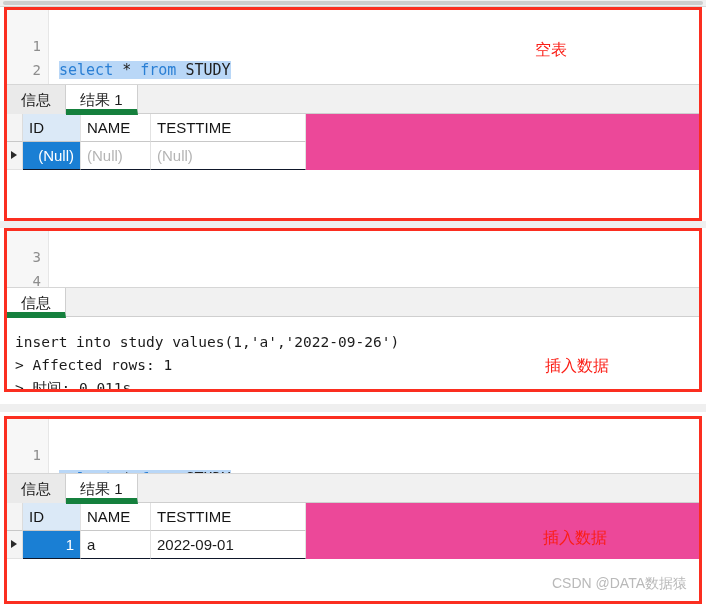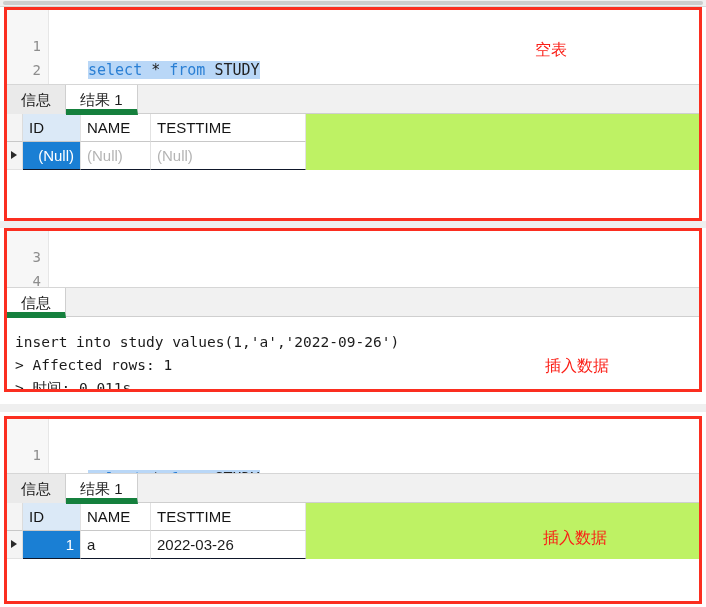--- a/index.html
+++ b/index.html
@@ -95,21 +95,21 @@
     line-height: 24px;
   }
   .code {
     position: absolute;
     left: 52px;
     font-family: "DejaVu Sans Mono", monospace;
     font-size: 15px;
     line-height: 24px;
     color: #222222;
   }
-  .sel { background: #b9d7f7; margin-left: 29px; }
+  .sel { background: #b9d7f7; }
   .kw  { color: #2a7fd4; }
   .plain { color: #222222; }
 
   
   .tabbar {
     position: absolute;
     left: 0;
     width: 100%;
     height: 30px;
     background: #f1f1f1;
@@ -135,21 +135,21 @@
     margin-bottom: -1px;
     z-index: 2;
   }
   .tab.first { border-left: none; }
 
   
   .grid {
     position: absolute;
     left: 0;
     width: 100%;
-    background: #bef264;
+    background: #ec4899;
   }
   .grid-row {
     display: flex;
     height: 28px;
   }
   .rowmark {
     width: 16px;
     min-width: 16px;
     background: #f4f4f4;
     border-right: 1px solid #dcdcdc;
@@ -355,22 +355,23 @@
           <div class="cell head c-id selcol">ID</div>
           <div class="cell head c-name">NAME</div>
           <div class="cell head c-time">TESTTIME</div>
         </div>
         <div class="grid-row">
           <div class="rowmark">
             <span class="arrow"></span>
           </div>
           <div class="cell c-id selected">1</div>
           <div class="cell c-name">a</div>
-          <div class="cell c-time">2022-03-26</div>
+          <div class="cell c-time">2022-09-01</div>
         </div>
       </div>
 
       <div class="annot" style="left:536px; top:109px;">插入数据</div>
 
+      <div class="watermark">CSDN @DATA数据猿</div>
     </div>
   </div>
 
 </div>
 
 </body></html>

